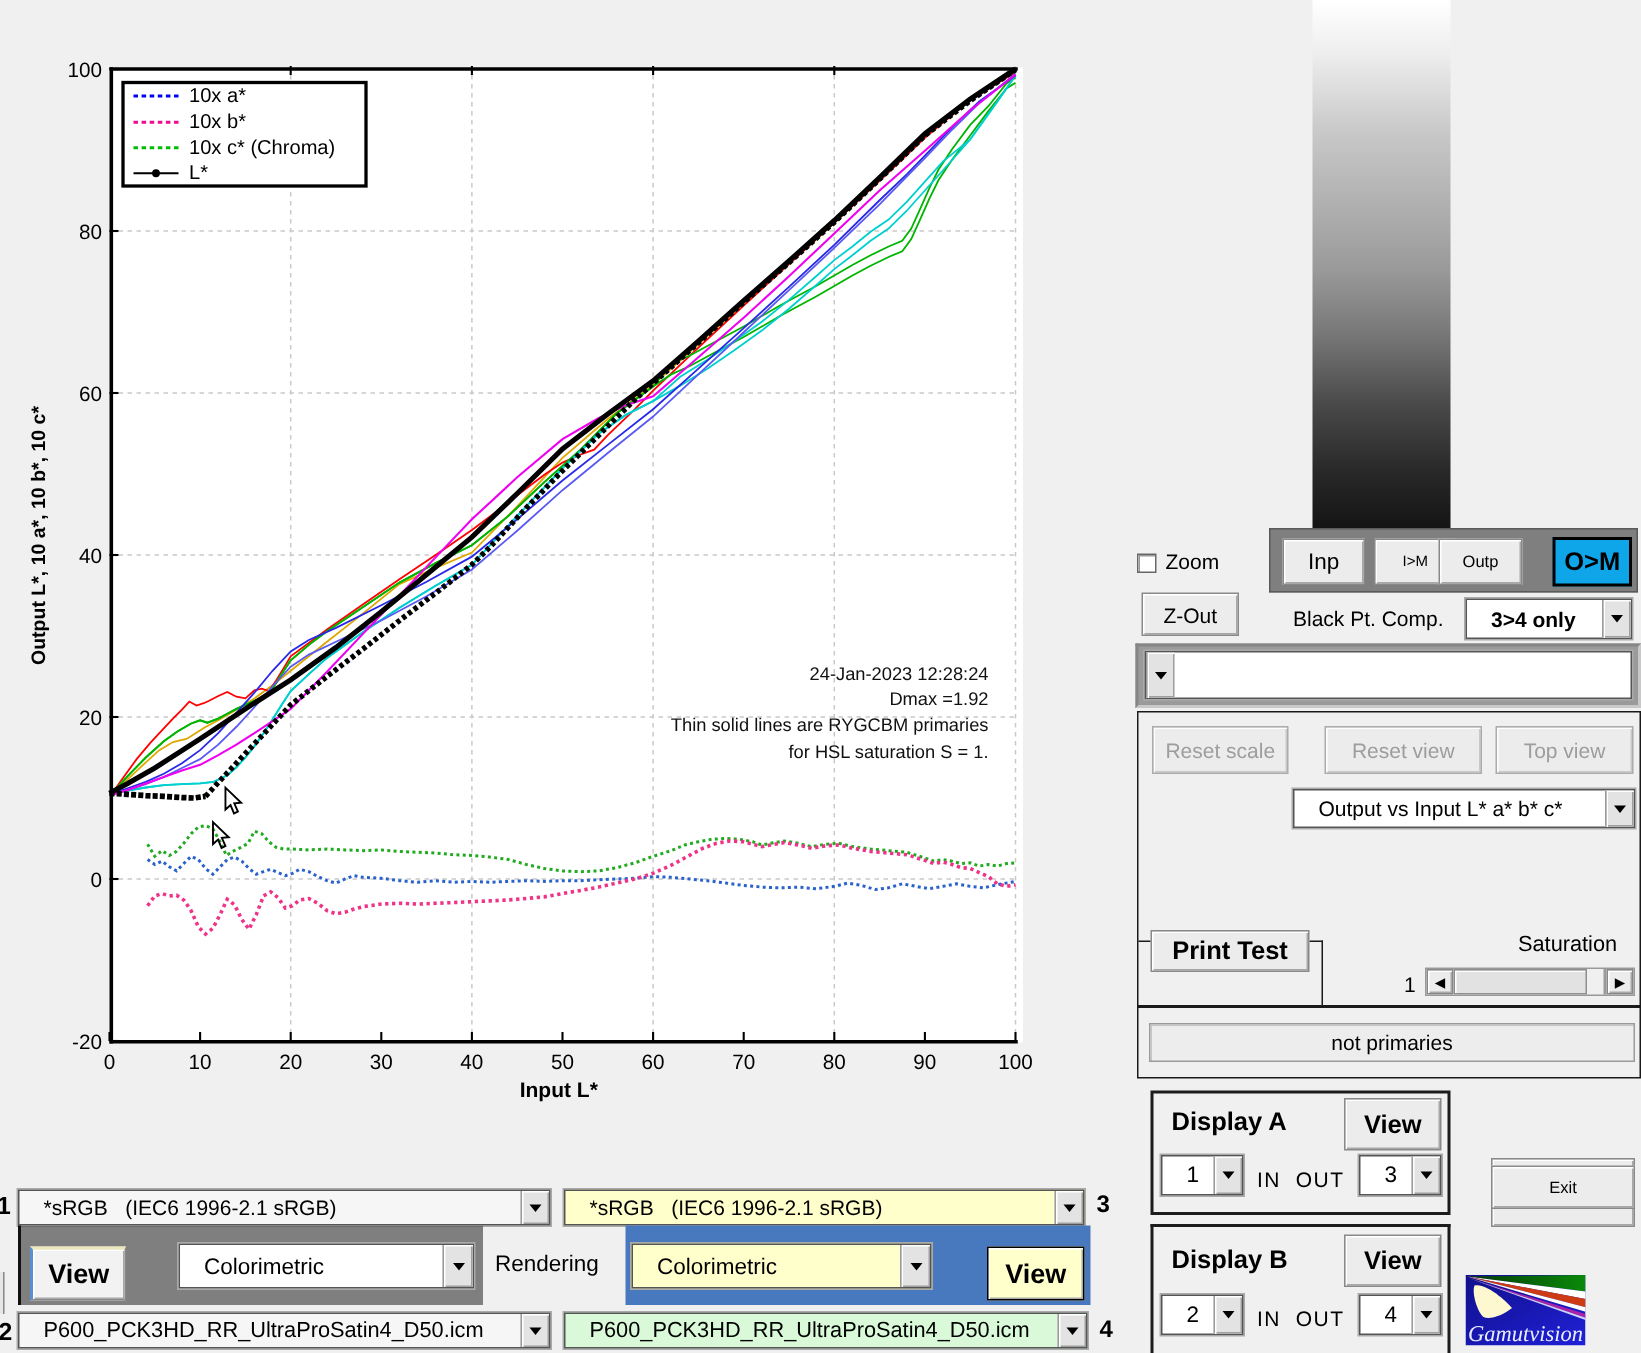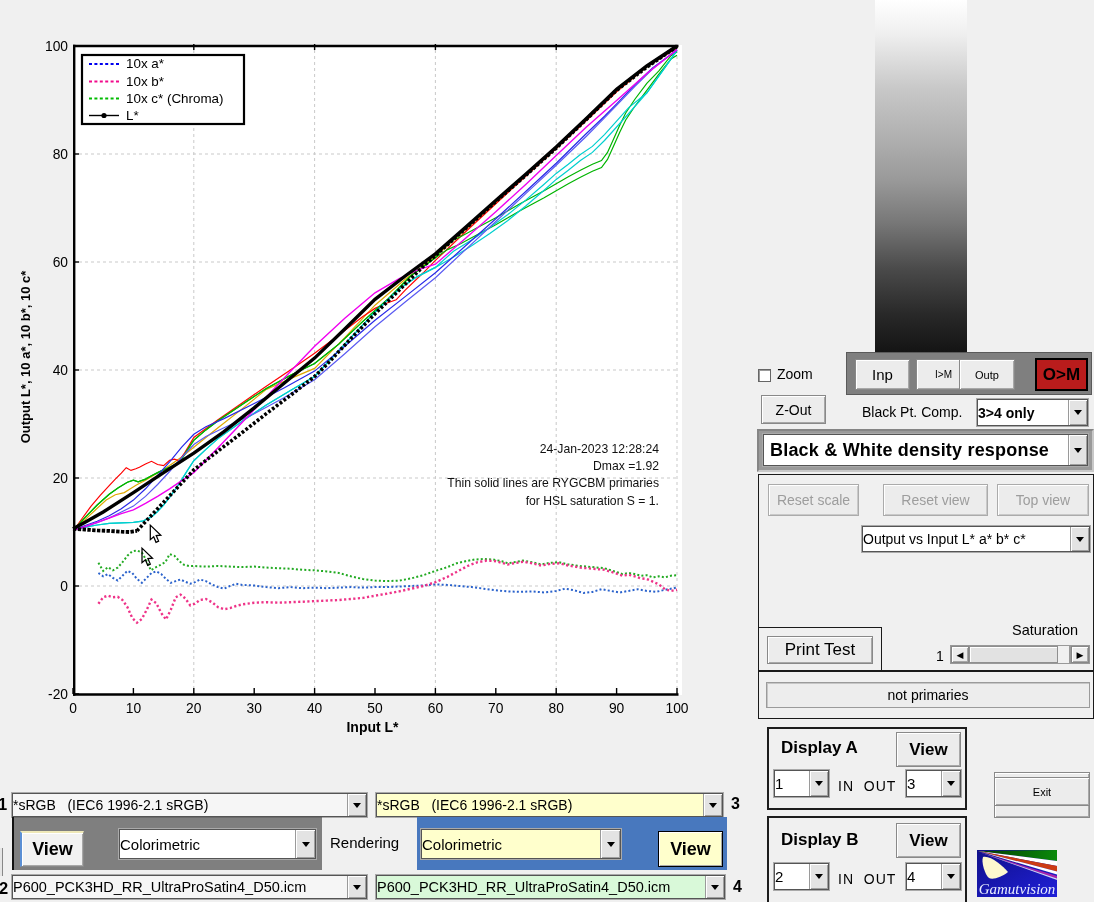--- a/index.html
+++ b/index.html
@@ -6,21 +6,21 @@
 .abs { position:absolute; }
 .btn {
   position:absolute; background:#ececec; color:#000;
   border:1px solid #898989;
   box-shadow: inset 1px 1px 0 #ffffff, inset -1px -1px 0 #a8a8a8;
   display:flex; align-items:center; justify-content:center;
   font-family:"Liberation Sans",sans-serif;
 }
 .btn.dis { color:#9d9d9d; border-color:#ababab; box-shadow:inset 1px 1px 0 #fff, inset -1px -1px 0 #c9c9c9; }
 .combo { position:absolute; background:#fff; border:1px solid #555; box-shadow:0 0 0 1px #aaa; display:flex; align-items:center; }
-.combo .txt { flex:1; padding-left:0; white-space:nowrap; overflow:hidden; }
+.combo .txt { flex:1; padding-left:16px; white-space:nowrap; overflow:hidden; }
 .combo .arw {
   width:19px; align-self:stretch; background:#e3e3e3; border-left:1px solid #9a9a9a;
   box-shadow: inset 1px 1px 0 #ffffff, inset -1px -1px 0 #9f9f9f;
   display:flex; align-items:center; justify-content:center;
 }
 .combo .arw:after { content:""; width:0; height:0; border:4px solid transparent; border-top:5px solid #000; margin-top:4px; }
 .grp { position:absolute; border:2px solid #1c1c1c; }
 </style></head>
 <body>
 
@@ -129,50 +129,49 @@
   <path d="M 142,548.1 l 0,14.6 3.4,-3 2.3,5.6 2.6,-1.2 -2.4,-5.5 4.6,-0.4 z"></path>
 </g>
 </svg>
 
 <div class="abs" style="left:875px;top:0;width:92px;height:354px;background:linear-gradient(to bottom,#ffffff 0%,#eeeeee 10%,#c8c8c8 25%,#acacac 41%,#999999 51%,#777777 63%,#4a4a4a 76%,#282828 89%,#131313 100%)"></div>
 
 <div class="abs" style="left:846px;top:352px;width:246px;height:43px;background:#7f7f7f;border:1px solid #5a5a5a"></div>
 <div class="btn" style="left:855px;top:359px;width:55px;height:31px;font-size:15px">Inp</div>
 <div class="btn" style="left:916px;top:359px;width:55px;height:31px;font-size:10px">I&gt;M</div>
 <div class="btn" style="left:959px;top:359px;width:56px;height:31px;font-size:11px">Outp</div>
-<div class="btn" style="left:1035px;top:358px;width:53px;height:33px;font-size:17px;font-weight:bold;background:#b91c1c;border:2px solid #000;box-shadow:none">O&gt;M</div>
+<div class="btn" style="left:1035px;top:358px;width:53px;height:33px;font-size:17px;font-weight:bold;background:#0ea5e9;border:2px solid #000;box-shadow:none">O&gt;M</div>
 
 <div class="abs" style="left:758px;top:369px;width:13px;height:13px;background:#fff;border:1px solid #666;box-shadow:inset 1px 1px 0 #999"></div>
 <div class="abs" style="left:777px;top:366px;font-size:14px">Zoom</div>
 
 <div class="btn" style="left:761px;top:395px;width:65px;height:29px;font-size:14px">Z-Out</div>
 <div class="abs" style="left:862px;top:404px;font-size:14px">Black Pt. Comp.</div>
 <div class="combo" style="left:977px;top:399px;width:111px;height:27px;font-size:14px;font-weight:bold">
     <div class="txt">3&gt;4 only</div>
     <div class="arw"></div>
   </div>
 
 <div class="abs" style="left:757px;top:429px;width:337px;height:43px;background:#9a9a9a;border-top:2px solid #858585;border-left:2px solid #858585;border-right:2px solid #c8c8c8;border-bottom:2px solid #c8c8c8"></div>
 <div class="combo" style="left:763px;top:434px;width:325px;height:32px;font-size:18px;font-weight:bold;letter-spacing:0.2px">
-    <div class="txt" style="padding-left:6px">Black &amp; White density response</div>
     <div class="arw"></div>
   </div>
 
 <div class="abs" style="left:758px;top:474px;width:336px;height:245px;border:1.5px solid #1a1a1a"></div>
 <div class="btn dis" style="left:768px;top:484px;width:91px;height:32px;font-size:14px">Reset scale</div>
 <div class="btn dis" style="left:883px;top:484px;width:105px;height:32px;font-size:14px">Reset view</div>
 <div class="btn dis" style="left:997px;top:484px;width:92px;height:32px;font-size:14px">Top view</div>
 <div class="combo" style="left:862px;top:526px;width:228px;height:26px;font-size:14px">
     <div class="txt">Output vs Input L* a* b* c*</div>
     <div class="arw"></div>
   </div>
 <div class="abs" style="left:1012px;top:622px;font-size:14.5px">Saturation</div>
 <div class="abs" style="left:758.5px;top:627px;width:123px;height:44px;border-top:1.5px solid #1a1a1a;border-right:1.5px solid #1a1a1a"></div>
 <div class="abs" style="left:758px;top:670px;width:336px;height:2px;background:#1a1a1a"></div>
-<div class="btn" style="left:767px;top:636px;width:106px;height:28px;font-size:17px;font-weight:normal">Print Test</div>
+<div class="btn" style="left:767px;top:620px;width:106px;height:28px;font-size:17px;font-weight:bold">Print Test</div>
 <div class="abs" style="left:936px;top:648px;font-size:14px">1</div>
 
 <div class="abs" style="left:950px;top:645px;width:140px;height:19px;background:#f0f0f0;border:1px solid #999">
   <div class="abs btn" style="left:0;top:0;width:18px;height:17px;padding:0;border:1px solid #888">
       <span style="font-size:9px">◀</span>
     </div>
   <div class="abs" style="left:18px;top:0;width:89px;height:17px;background:#e2e2e2;border:1px solid #8f8f8f;box-shadow:inset 1px 1px 0 #fff"></div>
   <div class="abs" style="left:118px;top:0;width:2px;height:17px;background:#9a9a9a"></div>
   <div class="abs btn" style="left:120px;top:0;width:18px;height:17px;padding:0;border:1px solid #888">
       <span style="font-size:9px">▶</span>

